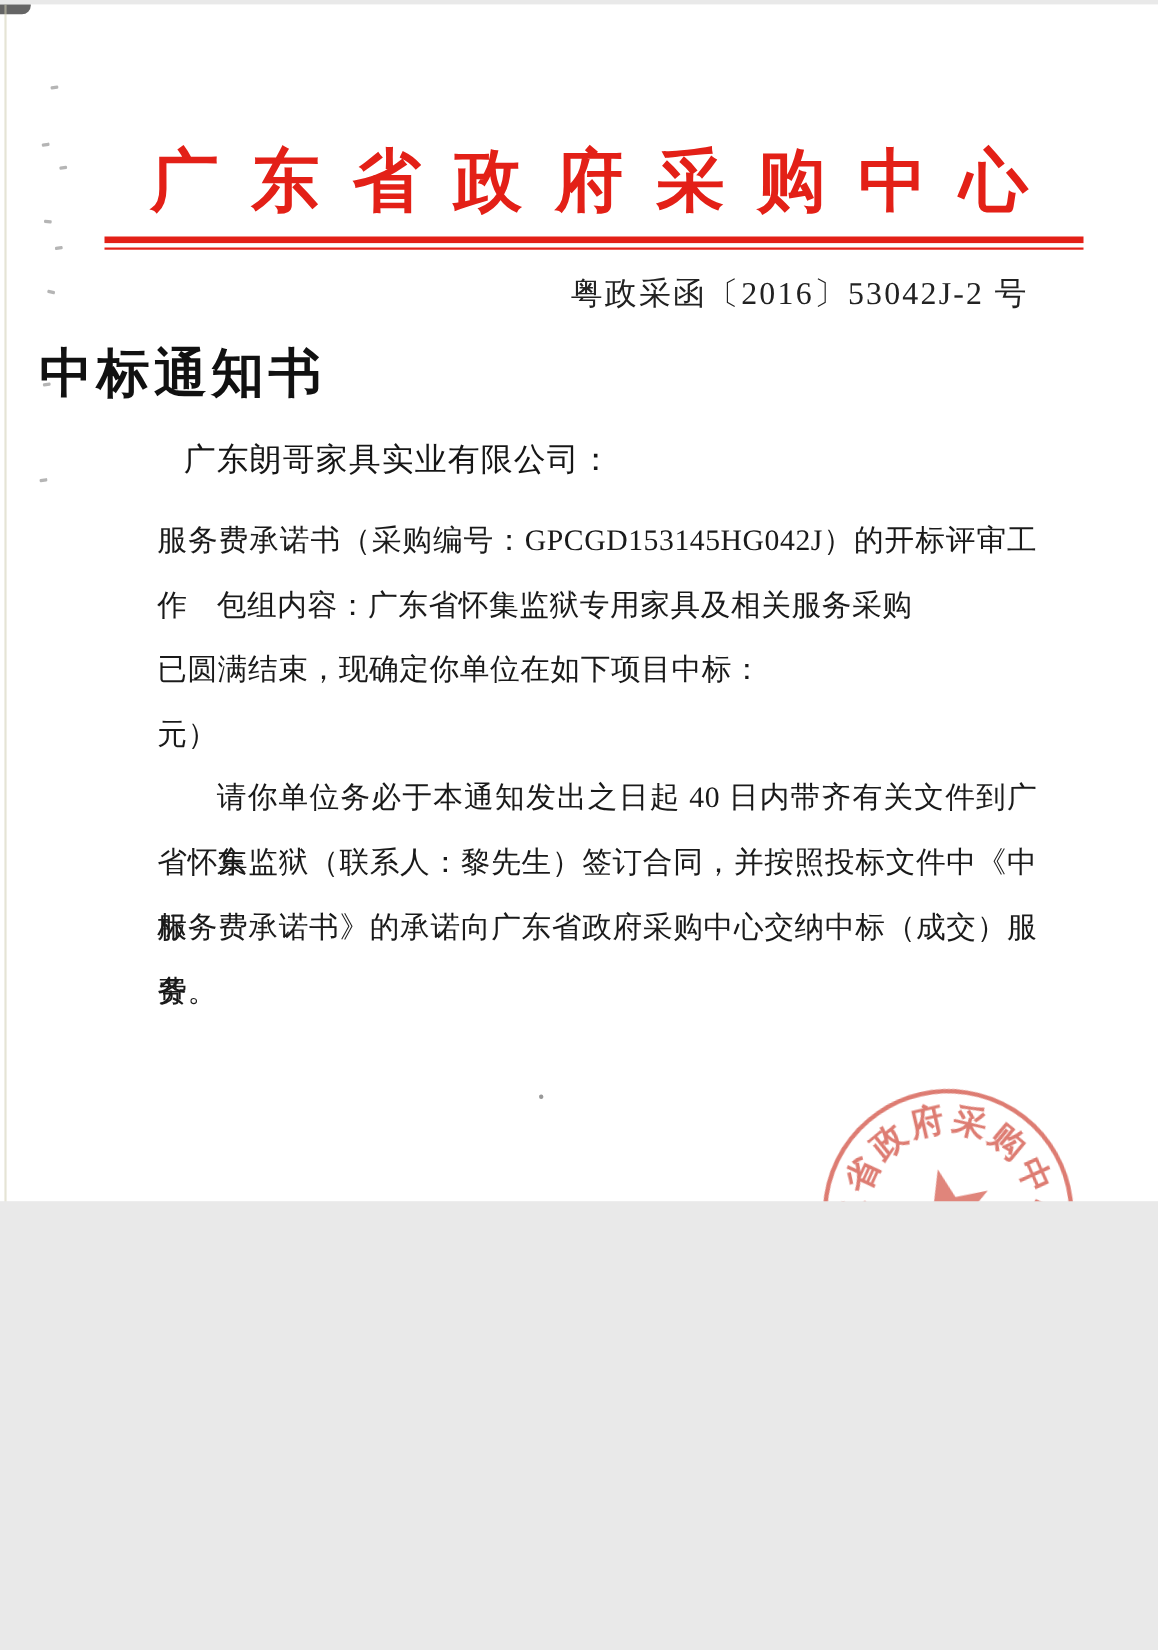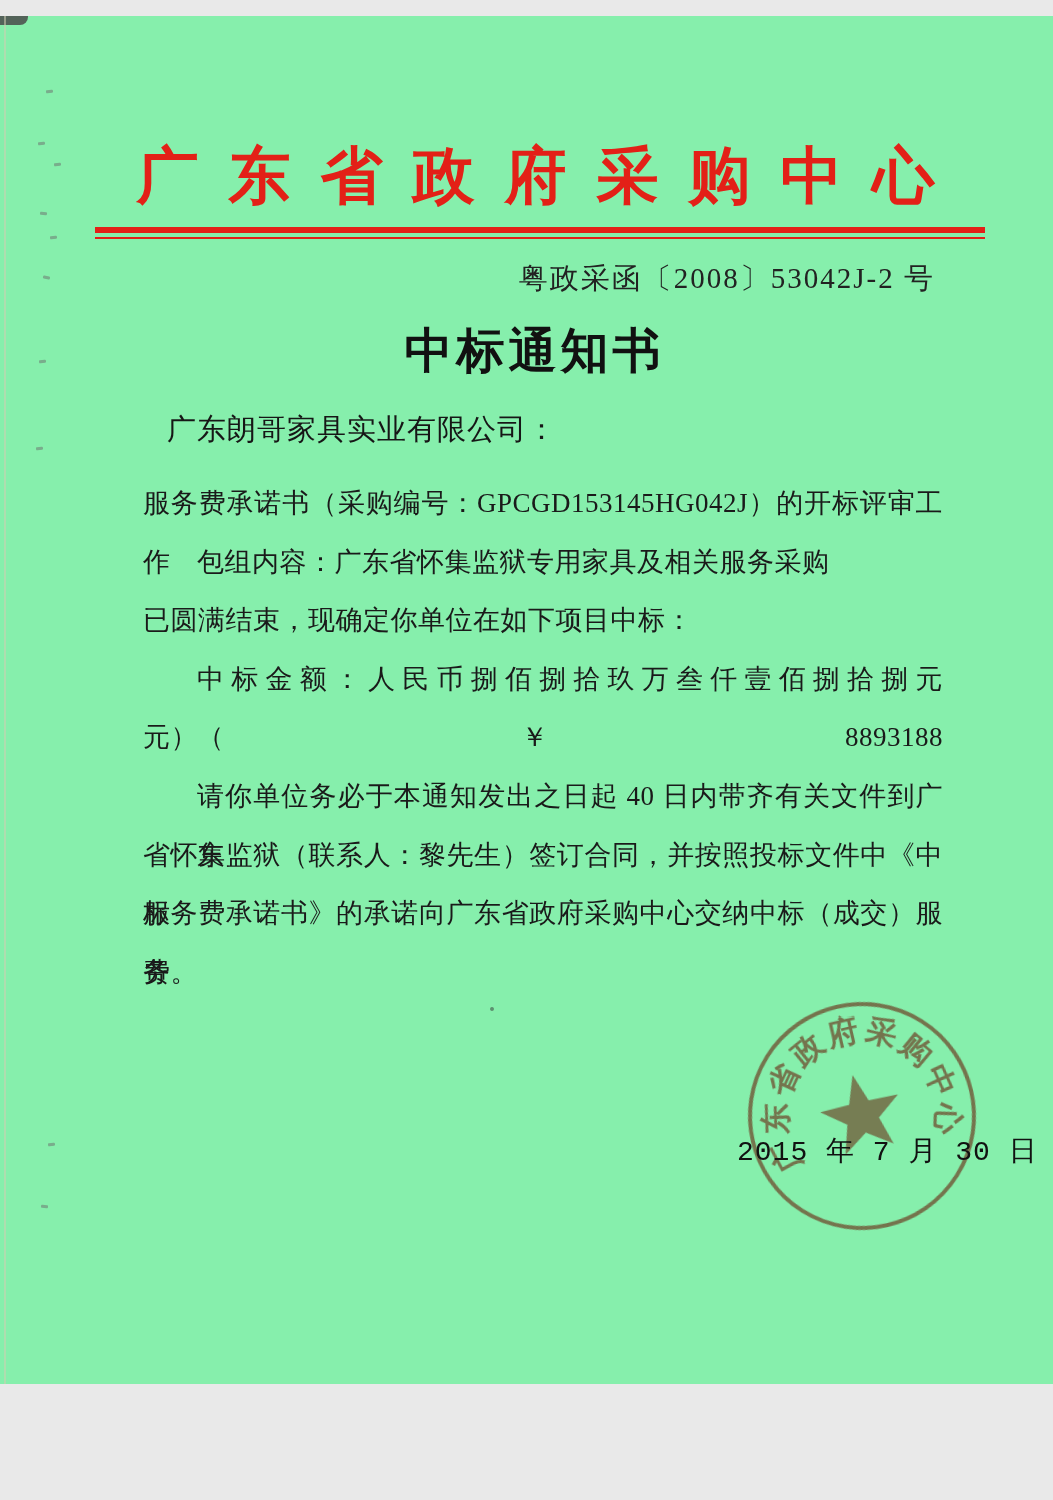--- a/index.html
+++ b/index.html
@@ -1,20 +1,20 @@
 <!DOCTYPE html>
 <html style="--accent: #e32017;"><head>
 <meta charset="utf-8">
 <style>
   html,body{margin:0;padding:0;background:#e9e9e9;}
   .page{
     position:relative;
-    width:1053px;height:1368px;
-    margin:16px auto;
-    background:#86efac;
+    width:1053px;height:1088px;
+    margin:4px auto;
+    background:#ffffff;
     overflow:hidden;
     font-family:"Liberation Serif","DejaVu Serif",serif;
     color:#1c1c1c;
   }
   
   .corner-blob{
     position:absolute;left:-8px;top:-7px;width:36px;height:16px;
     background:#4a4a4a;border-radius:8px;opacity:.85;
   }
   .edge-line{
@@ -37,21 +37,21 @@
   .rule-top .thick{height:6px;background:var(--accent,#e32017);}
   .rule-top .gap{height:4px;}
   .rule-top .thin{height:2px;background:var(--accent,#e32017);}
   .doc-number{
     position:absolute;right:118px;top:243px;
     font-size:29px;letter-spacing:2px;white-space:nowrap;
     color:#222;
   }
   .doc-title{
     position:absolute;left:0;top:303px;width:1053px;
-    text-align:center;padding-left:16px;box-sizing:border-box;
+    padding-left:36px;box-sizing:border-box;
     font-size:48px;font-weight:bold;letter-spacing:4px;color:#111;
   }
   .addressee{
     position:absolute;left:167px;top:394px;
     font-size:29px;font-weight:normal;letter-spacing:1px;color:#161616;
   }
   
   .body-text{
     position:absolute;left:143px;top:458px;width:800px;
     font-size:27px;color:#1a1a1a;
@@ -108,31 +108,30 @@
   <div class="speck" style="left:41px;top:1189px;transform:rotate(4deg)"></div>
   <div class="speck" style="left:490px;top:991px;width:4px;height:4px;border-radius:50%;background:#333"></div>
 
   <div class="letterhead">广东省政府采购中心</div>
   <div class="rule-top">
     <div class="thick"></div>
     <div class="gap"></div>
     <div class="thin"></div>
   </div>
 
-  <div class="doc-number">粤政采函〔2008〕53042J-2 号</div>
+  <div class="doc-number">粤政采函〔2016〕53042J-2 号</div>
 
   <div class="doc-title">中标通知书</div>
 
   <div class="addressee">广东朗哥家具实业有限公司：</div>
 
   <div class="body-text" id="body-lines">
       <div class="line full">服务费承诺书（采购编号：GPCGD153145HG042J）的开标评审工作</div>
       <div class="line indent">包组内容：广东省怀集监狱专用家具及相关服务采购</div>
       <div class="line">已圆满结束，现确定你单位在如下项目中标：</div>
-      <div class="line indent full">中标金额：人民币捌佰捌拾玖万叁仟壹佰捌拾捌元（￥8893188</div>
       <div class="line">元）</div>
       <div class="line indent full">请你单位务必于本通知发出之日起 40 日内带齐有关文件到广东</div>
       <div class="line full">省怀集监狱（联系人：黎先生）签订合同，并按照投标文件中《中标</div>
       <div class="line full">服务费承诺书》的承诺向广东省政府采购中心交纳中标（成交）服务</div>
       <div class="line">费。</div>
     </div>
 
   <svg class="stamp" viewBox="-125 -125 250 250" xmlns="http://www.w3.org/2000/svg">
     <circle cx="0" cy="0" r="112" fill="none" stroke-width="4" class="stamp-red" stroke="#cf4335" opacity=".85"></circle>
     <polygon class="stamp-red" points="0,-42 10,-13.8 39.9,-13 16.2,5.3 24.7,34 0,17 -24.7,34 -16.2,5.3 -39.9,-13 -10,-13.8" fill="#cf4335" opacity=".8"></polygon>

